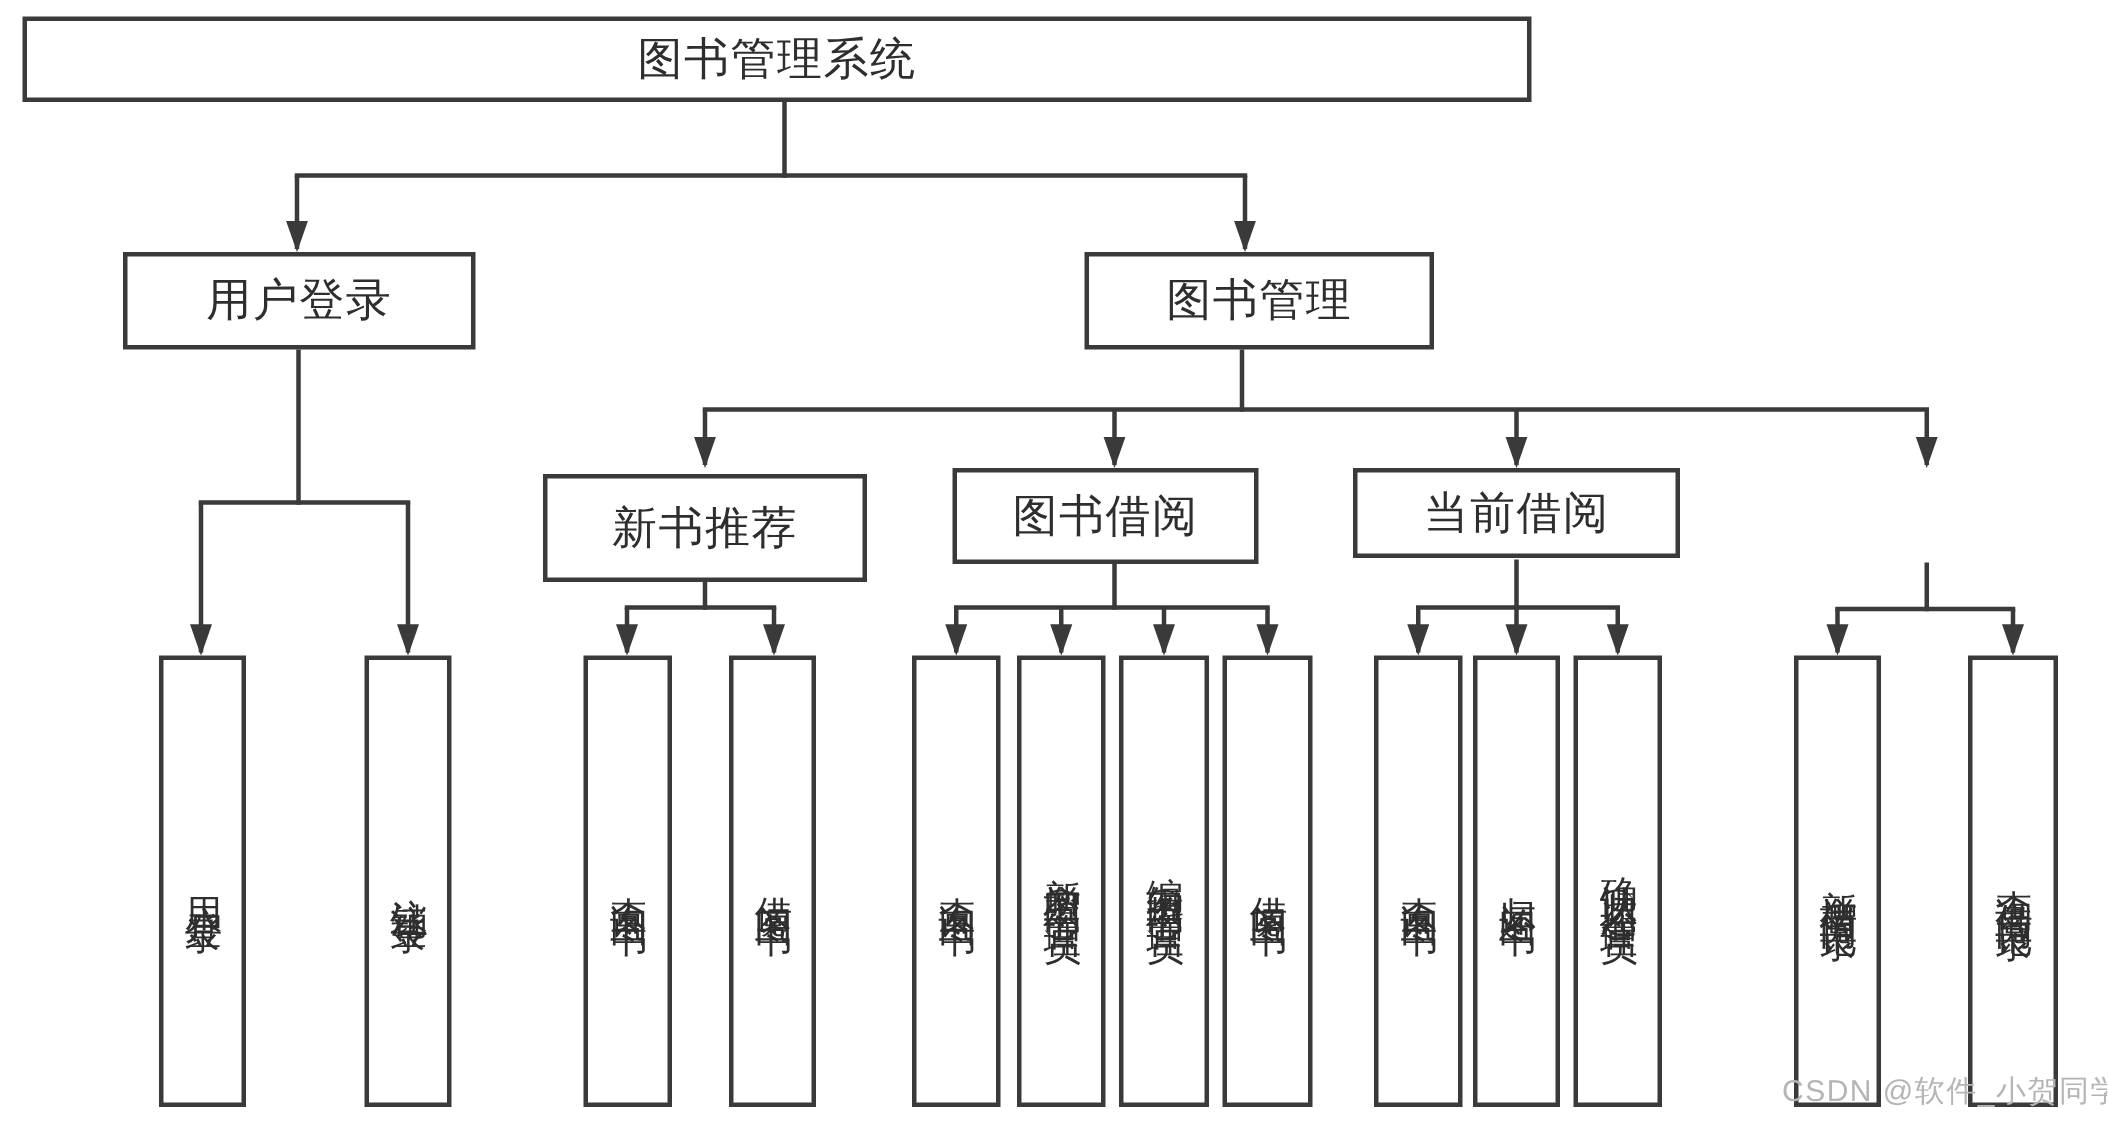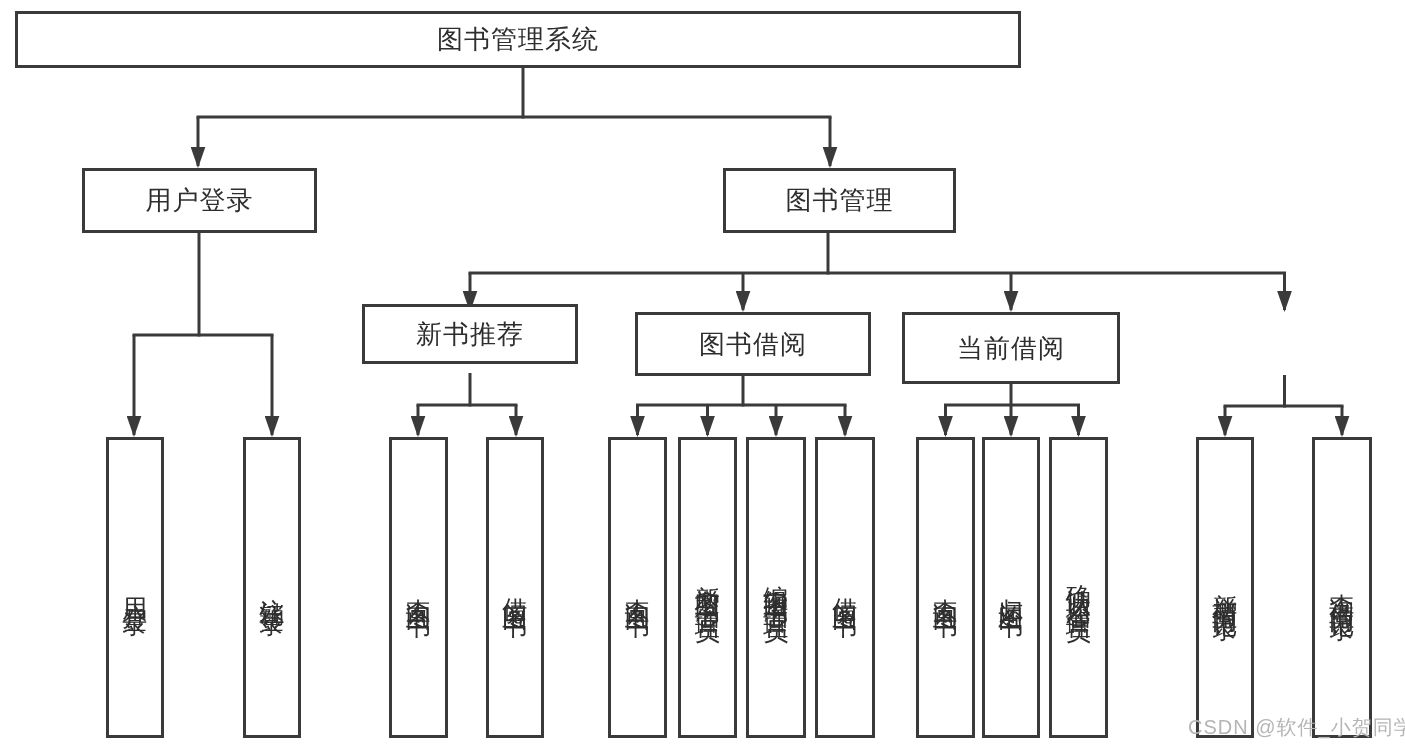--- a/index.html
+++ b/index.html
@@ -37,21 +37,21 @@
   .node {
     position: absolute;
     background: var(--box-fill);
     border: 3px solid var(--box-border);
     display: flex;
     align-items: center;
     justify-content: center;
     z-index: 2;
   }
   .node .hlabel {
-    font-size: 26px;
+    font-size: 30px;
     letter-spacing: 1px;
     color: var(--label-text);
     white-space: nowrap;
   }
   .leaf {
     position: absolute;
     top: 437px;
     height: 301px;
     background: var(--box-fill);
     border: 3px solid var(--box-border);
@@ -66,23 +66,23 @@
     font-size: 25px;
     line-height: 1.05;
     letter-spacing: 5px;
     color: var(--label-text);
     white-space: nowrap;
   }
   
   #root-box        { left: 15px;   top: 11px;  width: 1006px; height: 57px; }
   #n-user-login    { left: 82px;   top: 168px; width: 235px;  height: 65px; }
   #n-book-mgmt     { left: 711px;  top: 168px; width: 233px;  height: 65px; margin-left: 12px; }
-  #n-new-books     { left: 362px;  top: 304px; width: 216px;  height: 60px; }
-  #n-book-borrow   { left: 635px;  top: 312px; width: 236px;  height: 64px; }
-  #n-current       { left: 902px;  top: 312px; width: 218px;  height: 72px; }
+  #n-new-books     { left: 362px;  top: 316px; width: 216px;  height: 72px; }
+  #n-book-borrow   { left: 635px;  top: 312px; width: 204px;  height: 64px; }
+  #n-current       { left: 902px;  top: 312px; width: 218px;  height: 60px; }
   #n-records       { left: 1173px; top: 312px; width: 223px;  height: 64px; }
   #l-login         { left: 106px;  width: 58px; }
   #l-logout        { left: 243px;  width: 58px; }
   #l-nb-query      { left: 389px;  width: 59px; }
   #l-nb-borrow     { left: 486px;  width: 58px; }
   #l-bb-query      { left: 608px;  width: 59px; }
   #l-bb-add        { left: 678px;  width: 59px; }
   #l-bb-edit       { left: 746px;  width: 60px; }
   #l-bb-borrow     { left: 815px;  width: 60px; }
   #l-cb-query      { left: 916px;  width: 59px; }

